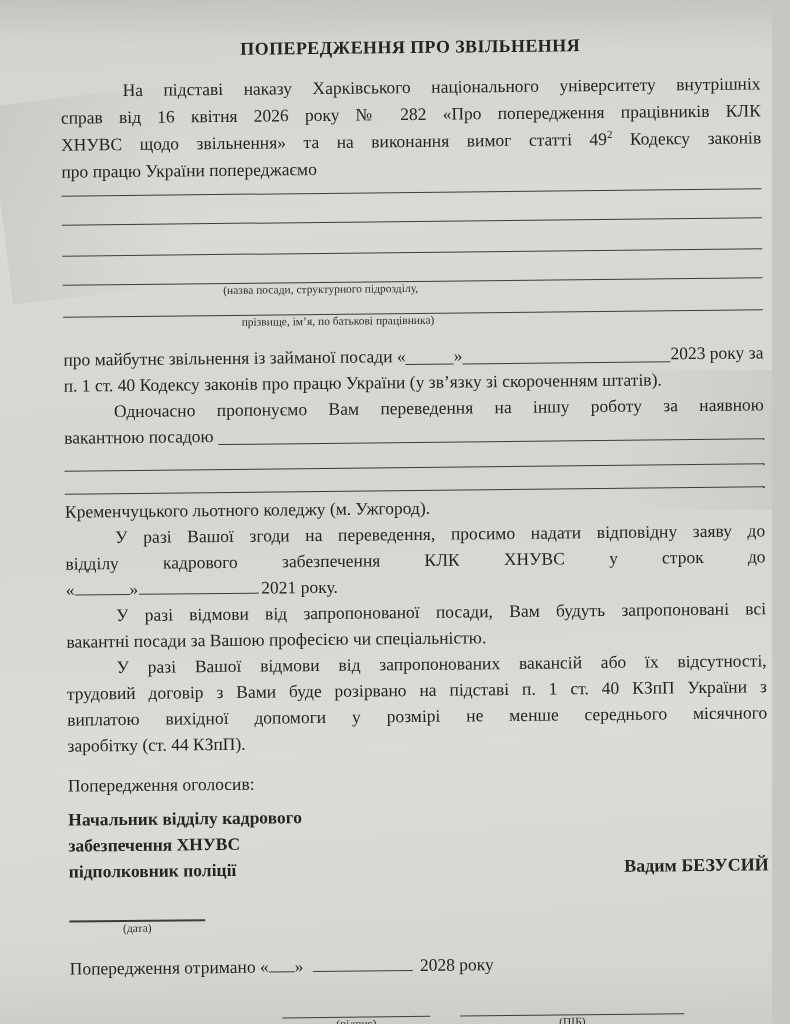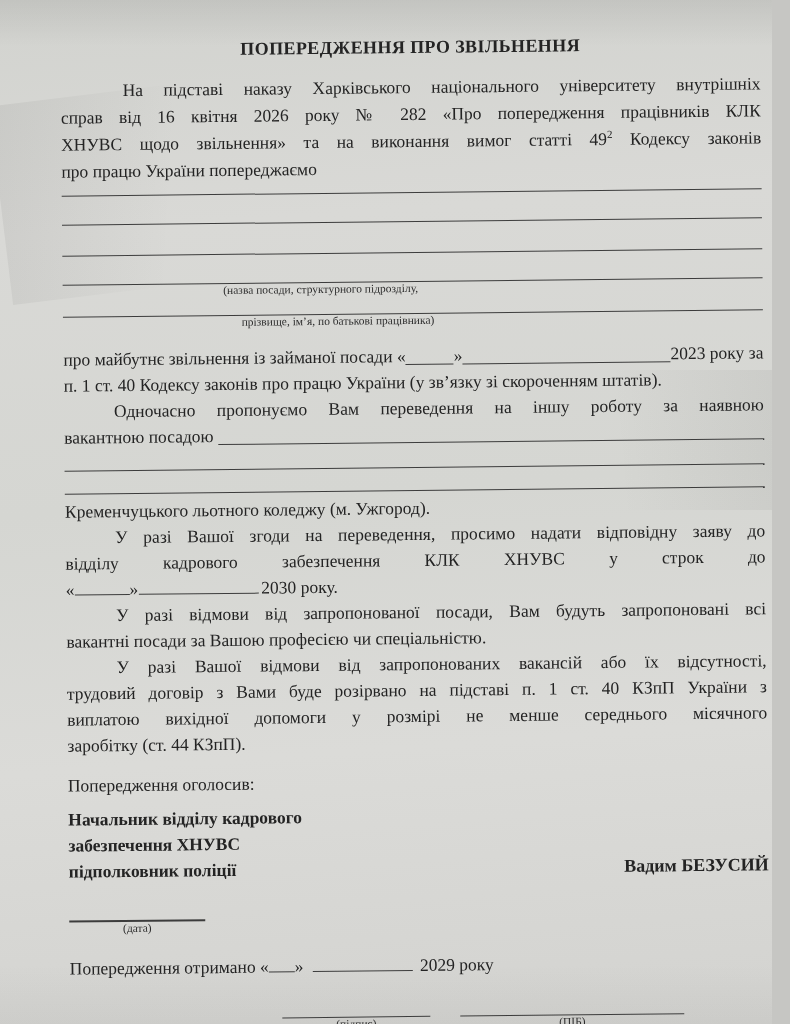--- a/index.html
+++ b/index.html
@@ -120,21 +120,21 @@
         <span class="fgap grow"></span>
       </div>
       <div class="rule" style="height:20px"></div>
       <div class="rule" style="height:22px"></div>
       <div class="line" style="margin-top:4px">Кременчуцького льотного коледжу (м. Ужгород).</div>
     </div>
 
     <div>
       <div class="line jl ind">У разі Вашої згоди на переведення, просимо надати відповідну заяву до</div>
       <div class="line jl">відділу кадрового забезпечення КЛК ХНУВС у строк до</div>
-      <div class="line"><span>«</span><span class="g g55"></span><span>»</span><span class="g g120"></span><span class="ml3">2030 року.</span></div>
+      <div class="line"><span>«</span><span class="g g55"></span><span>»</span><span class="g g120"></span><span class="ml3">2021 року.</span></div>
     </div>
 
     <div>
       <div class="line jl ind">У разі відмови від запропонованої посади, Вам будуть запропоновані  всі</div>
       <div class="line">вакантні посади за Вашою професією чи спеціальністю.</div>
     </div>
 
     <div>
       <div class="line jl ind">У разі Вашої відмови від запропонованих вакансій або їх відсутності,</div>
       <div class="line jl">трудовий договір з Вами буде розірвано на підставі п. 1 ст. 40 КЗпП України з</div>
@@ -149,21 +149,21 @@
         <div class="line">Начальник відділу кадрового</div>
         <div class="line">забезпечення ХНУВС</div>
         <div class="line">підполковник поліції</div>
       </div>
       <div class="signer-name">Вадим БЕЗУСИЙ</div>
     </div>
 
     <div class="date-rule"></div>
     <div class="cap date-cap">(дата)</div>
 
-    <div class="received"><span>Попередження отримано «</span><span class="g g26"></span><span>»</span><span class="g g100"></span><span class="ml3"> 2029 року</span></div>
+    <div class="received"><span>Попередження отримано «</span><span class="g g26"></span><span>»</span><span class="g g100"></span><span class="ml3"> 2028 року</span></div>
 
     <div class="bottom-row">
       <div class="bottom-spacer-l"></div>
       <div class="sig-col1">
         <div class="rule"></div>
         <div class="cap">(підпис)</div>
       </div>
       <div class="bottom-spacer-m"></div>
       <div class="sig-col2">
         <div class="rule"></div>

